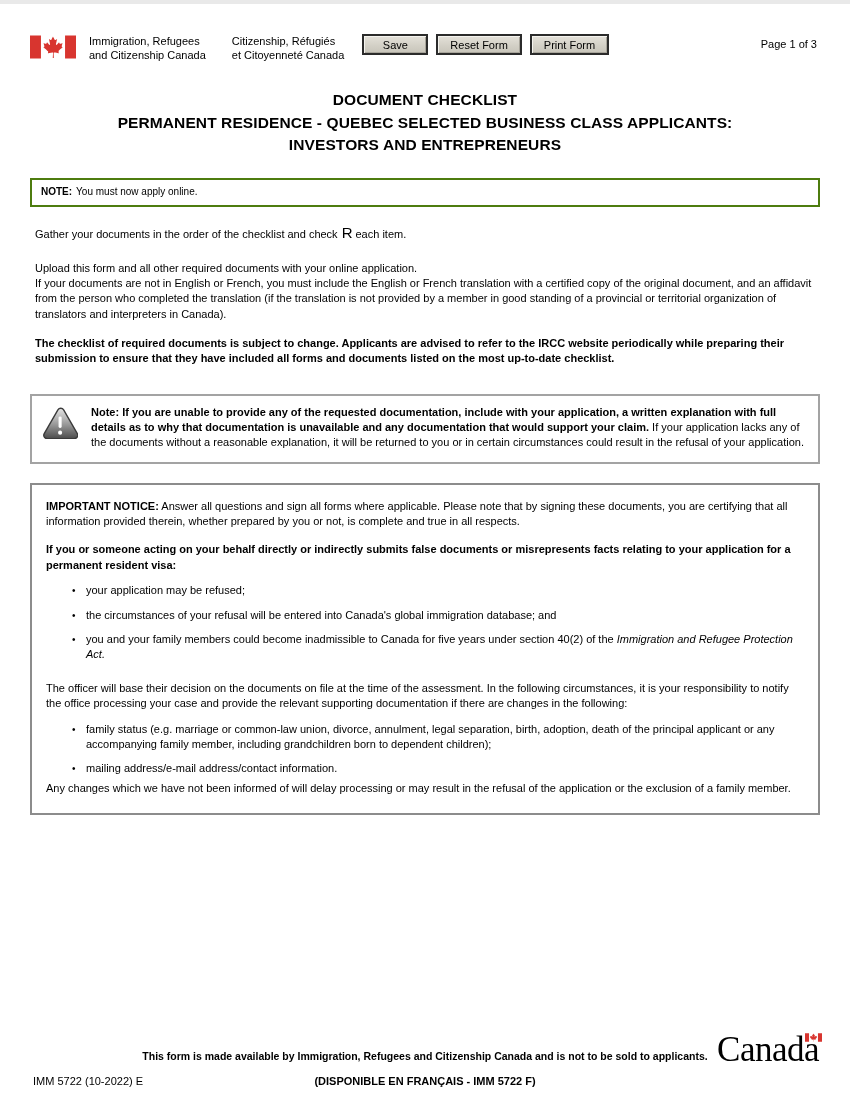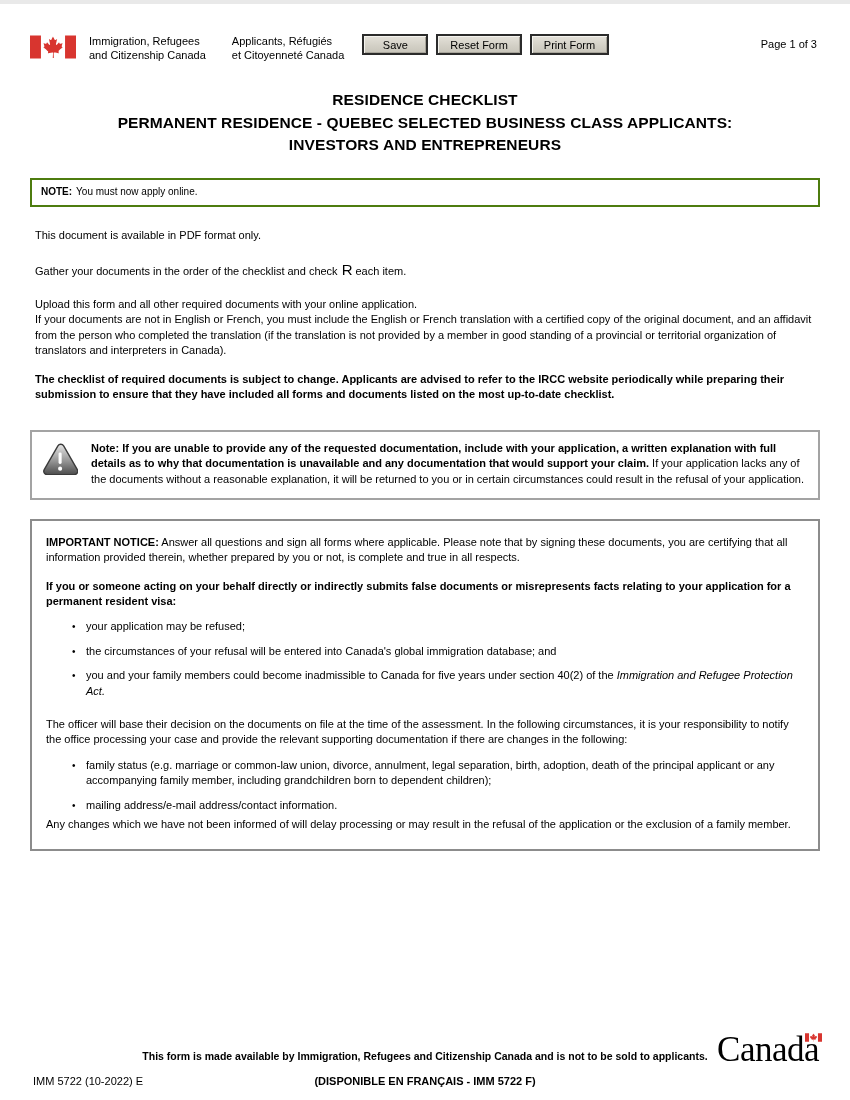--- a/index.html
+++ b/index.html
@@ -93,46 +93,45 @@
         <path d="M383.8 351.7c2.5-2.5 105.2-92.4 105.2-92.4l-17.5-7.5c-10-5-7.5-12.5-5-17.5 2.5-5 20-67.3 20-67.3s-47.6 10-57.7 12.5c-7.5 2.5-10-2.5-12.5-7.5s-15-32.4-15-32.4-52.6 59.9-55.1 62.4c-10 7.5-20.1 0-17.6-10 0-10 27.6-129.6 27.6-129.6s-30.1 17.5-40.1 22.5c-7.5 5-12.5 5-17.5-5C291.1 72.3 255.9 0 255.9 0s-35.1 72.3-40.1 79.8c-5 10-10 10-17.5 5-10-5-40.1-22.5-40.1-22.5s27.6 119.6 27.6 129.6c2.5 10-7.6 17.5-17.6 10-2.5-2.5-55.1-62.4-55.1-62.4s-12.5 27.5-15 32.4c-2.5 5-5 10-12.5 7.5C75.5 177 27.9 167 27.9 167s17.5 62.3 20 67.3c2.5 5 5 12.5-5 17.5l-17.5 7.5s102.7 89.9 105.2 92.4c5 5 10 7.5 7.5 22.5-2.5 15-5 32.4-5 32.4s95.2-17.5 105.2-20c8.8-1.1 18.6 2.5 18.6 12.5s-5 122.9-5 122.9h25.1s-5-112.9-5-122.9 9.7-13.6 18.6-12.5c10 2.5 105.2 20 105.2 20s-2.5-17.4-5-32.4 2.5-17.5 7.5-22.5z"></path>
       </g>
     </svg>
 
     <div class="dept">
       <div>
         <div>Immigration, Refugees</div>
         <div>and Citizenship Canada</div>
       </div>
       <div>
-        <div>Applicants, Réfugiés</div>
+        <div>Citizenship, Réfugiés</div>
         <div>et Citoyenneté Canada</div>
       </div>
     </div>
 
     <div class="toolbar">
       <button class="btn">Save</button>
       <button class="btn">Reset Form</button>
       <button class="btn">Print Form</button>
     </div>
 
     <div class="page-indicator">Page 1 of 3</div>
   </div>
 
   <div class="title-block">
-    <div>RESIDENCE CHECKLIST</div>
+    <div>DOCUMENT CHECKLIST</div>
     <div>PERMANENT RESIDENCE - QUEBEC SELECTED BUSINESS CLASS APPLICANTS:</div>
     <div>INVESTORS AND ENTREPRENEURS</div>
   </div>
 
   <div class="note-box">
     <span class="lbl">NOTE:</span><span class="txt">You must now apply online.</span>
   </div>
 
   <div class="intro">
-    <div class="p-pdf">This document is available in PDF format only.</div>
 
     <div class="p-gather">
       <span class="b">Gather your documents in the order of the checklist</span><span class="sp">and check</span><span class="check">R</span><span class="sp">each item.</span>
     </div>
 
     <div class="p-upload">
       <div>Upload this form and all other required documents with your online application.</div>
       <div>If your documents are not in English or French, you must include the English or French translation with a certified copy of the original document, and an affidavit from the person who completed the translation (if the translation is not provided by a member in good standing of a provincial or territorial organization of translators and interpreters in Canada).</div>
     </div>
 

